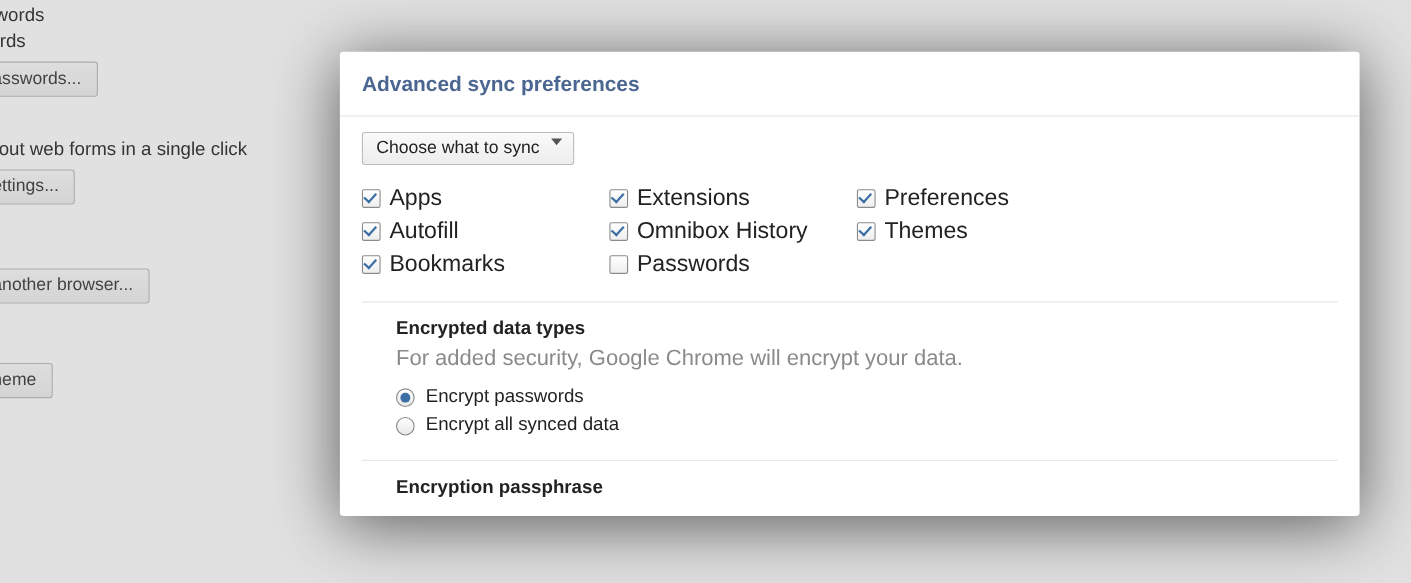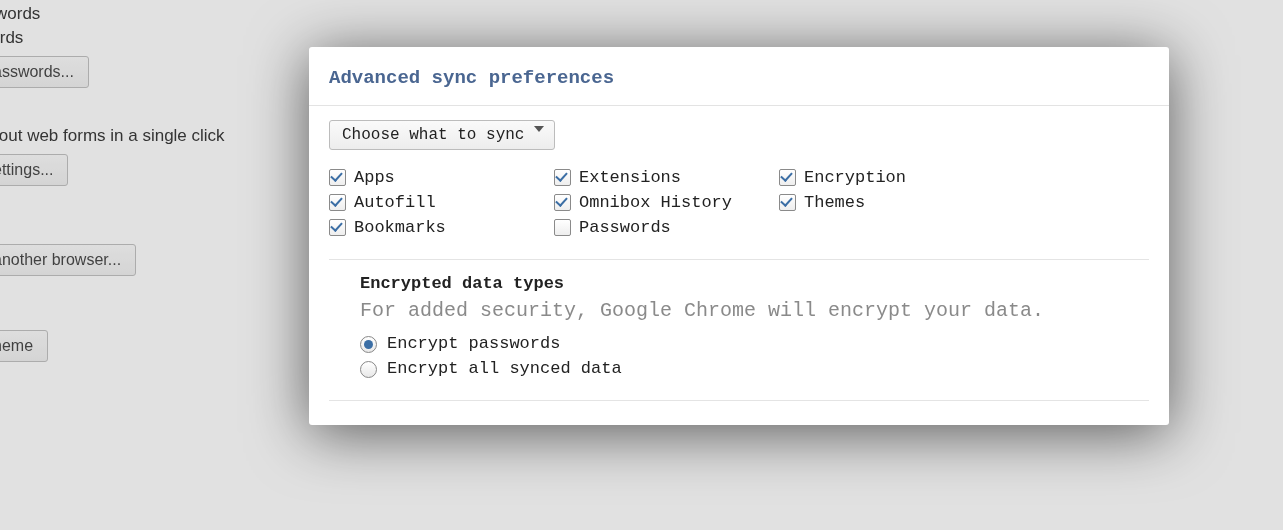--- a/index.html
+++ b/index.html
@@ -41,26 +41,25 @@
     padding: 6px 14px;
     font-size: 16px;
     color: #333;
     margin: 4px 0;
   }
 
   .dialog {
     position: absolute;
     left: 309px;
     top: 47px;
-    width: 860px;
+    width: 927px;
     background: #fff;
     border-radius: 3px;
     box-shadow: 0 8px 60px rgba(0,0,0,0.6);
     z-index: 10;
-    font-family: Liberation Mono, monospace;
   }
   .dialog-header {
     border-bottom: 1px solid #e3e3e3;
     padding: 20px 20px 16px 20px;
   }
   .dialog-title {
     font-size: 19px;
     font-weight: bold;
     color: #4a6691;
   }
@@ -87,21 +86,21 @@
   }
   .check-grid {
     display: grid;
     grid-template-columns: 225px 225px 225px;
     row-gap: 6px;
     margin-bottom: 22px;
   }
   .check-item {
     display: flex;
     align-items: center;
-    font-size: 17px;
+    font-size: 21px;
     color: #222;
   }
   .cb {
     width: 15px;
     height: 15px;
     border: 1px solid #8a8a8a;
     border-radius: 2px;
     background: linear-gradient(#fff,#eee);
     margin-right: 8px;
     position: relative;
@@ -205,21 +204,21 @@
         <div class="check-item">
           <span class="cb checked"></span>
           <span>Apps</span>
         </div>
         <div class="check-item">
           <span class="cb checked"></span>
           <span>Extensions</span>
         </div>
         <div class="check-item">
           <span class="cb checked"></span>
-          <span>Encryption</span>
+          <span>Preferences</span>
         </div>
         <div class="check-item">
           <span class="cb checked"></span>
           <span>Autofill</span>
         </div>
         <div class="check-item">
           <span class="cb checked"></span>
           <span>Omnibox History</span>
         </div>
         <div class="check-item">
@@ -249,15 +248,16 @@
           <div class="radio-row">
             <span class="radio"></span>
             <span>Encrypt all synced data</span>
           </div>
         </div>
     </div>
 
     <hr class="sep">
 
     <div class="section" style="padding-bottom:6px;">
+      <div class="section-title">Encryption passphrase</div>
     </div>
   </div>
 </div>
 
 </body></html>

